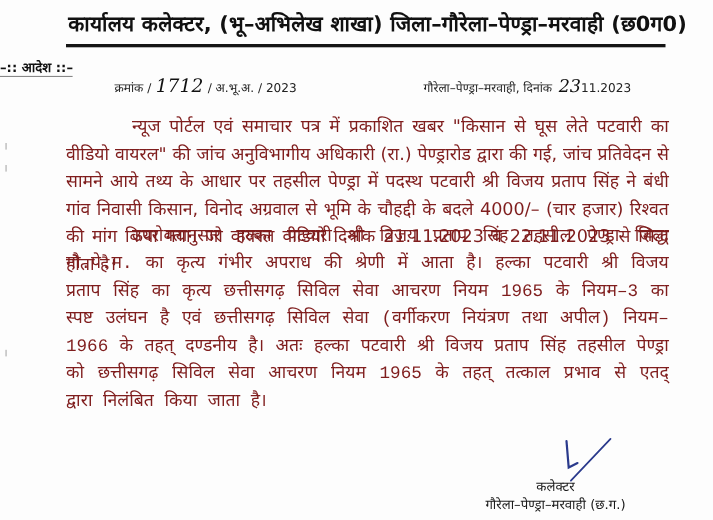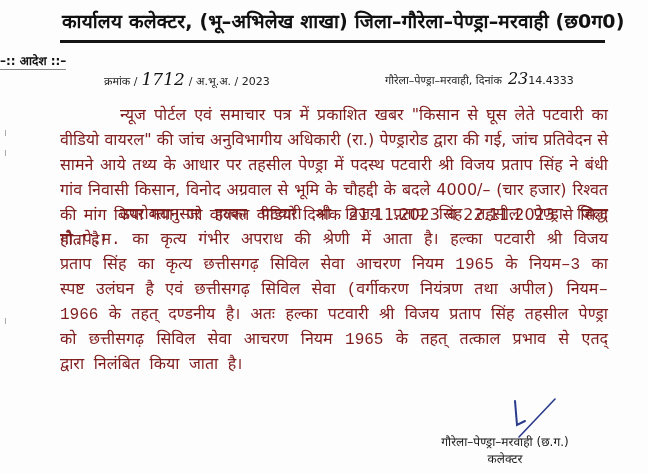--- a/index.html
+++ b/index.html
@@ -36,34 +36,34 @@
 
   <div class="order-heading">
     <span>–:: आदेश ::–</span>
   </div>
 
   <div class="ref-line">
     <span>क्रमांक /</span><span class="hand">1712</span><span>/ अ.भू.अ. / 2023</span>
   </div>
 
   <div class="date-line">
-    <span>गौरेला–पेण्ड्रा–मरवाही, दिनांक</span><span class="hand">23</span><span>14.4333</span>
+    <span>गौरेला–पेण्ड्रा–मरवाही, दिनांक</span><span class="hand">23</span><span>11.2023</span>
   </div>
 
   <div class="para p1"><span class="indent"></span><span>न्यूज पोर्टल एवं समाचार पत्र में प्रकाशित खबर "किसान से घूस लेते पटवारी का वीडियो वायरल" की जांच अनुविभागीय अधिकारी (रा.) पेण्ड्रारोड द्वारा की गई, जांच प्रतिवेदन से सामने आये तथ्य के आधार पर तहसील पेण्ड्रा में पदस्थ पटवारी श्री विजय प्रताप सिंह ने बंधी गांव निवासी किसान, विनोद अग्रवाल से भूमि के चौहद्दी के बदले 4000/– (चार हजार) रिश्वत की मांग किया गया। जो वायरल वीडियो दिनांक 21.11.2023 व 22.11.2023 से सिद्ध होता है।</span></div>
 
   <div class="para p2"><span class="indent"></span><span>उपरोक्तानुसार हल्का पटवारी श्री विजय प्रताप सिंह तहसील पेण्ड्रा जिला गौ.पे.म. का कृत्य गंभीर अपराध की श्रेणी में आता है। हल्का पटवारी श्री विजय प्रताप सिंह का कृत्य छत्तीसगढ़ सिविल सेवा आचरण नियम 1965 के नियम–3 का स्पष्ट उलंघन है एवं छत्तीसगढ़ सिविल सेवा (वर्गीकरण नियंत्रण तथा अपील) नियम–1966 के तहत् दण्डनीय है। अतः हल्का पटवारी श्री विजय प्रताप सिंह तहसील पेण्ड्रा को छत्तीसगढ़ सिविल सेवा आचरण नियम 1965 के तहत् तत्काल प्रभाव से एतद् द्वारा निलंबित किया जाता है।</span></div>
 
 
   <svg class="sig-mark" viewBox="0 0 60 50">
     <path d="M10 4 L12 28 L20 24" stroke="#2a3a8c" stroke-width="2" fill="none" stroke-linecap="round"></path>
     <path d="M50 2 L14 40" stroke="#2a3a8c" stroke-width="1.6" fill="none" stroke-linecap="round"></path>
   </svg>
 
   <div class="sig-block">
+    <div>कलेक्टर</div>
     <div>गौरेला–पेण्ड्रा–मरवाही (छ.ग.)</div>
-    <div>कलेक्टर</div>
   </div>
 
   <div class="margin-tick" style="top:130px"></div>
   <div class="margin-tick" style="top:150px"></div>
   <div class="margin-tick" style="top:318px"></div>
 </div>
 
 </body></html>

